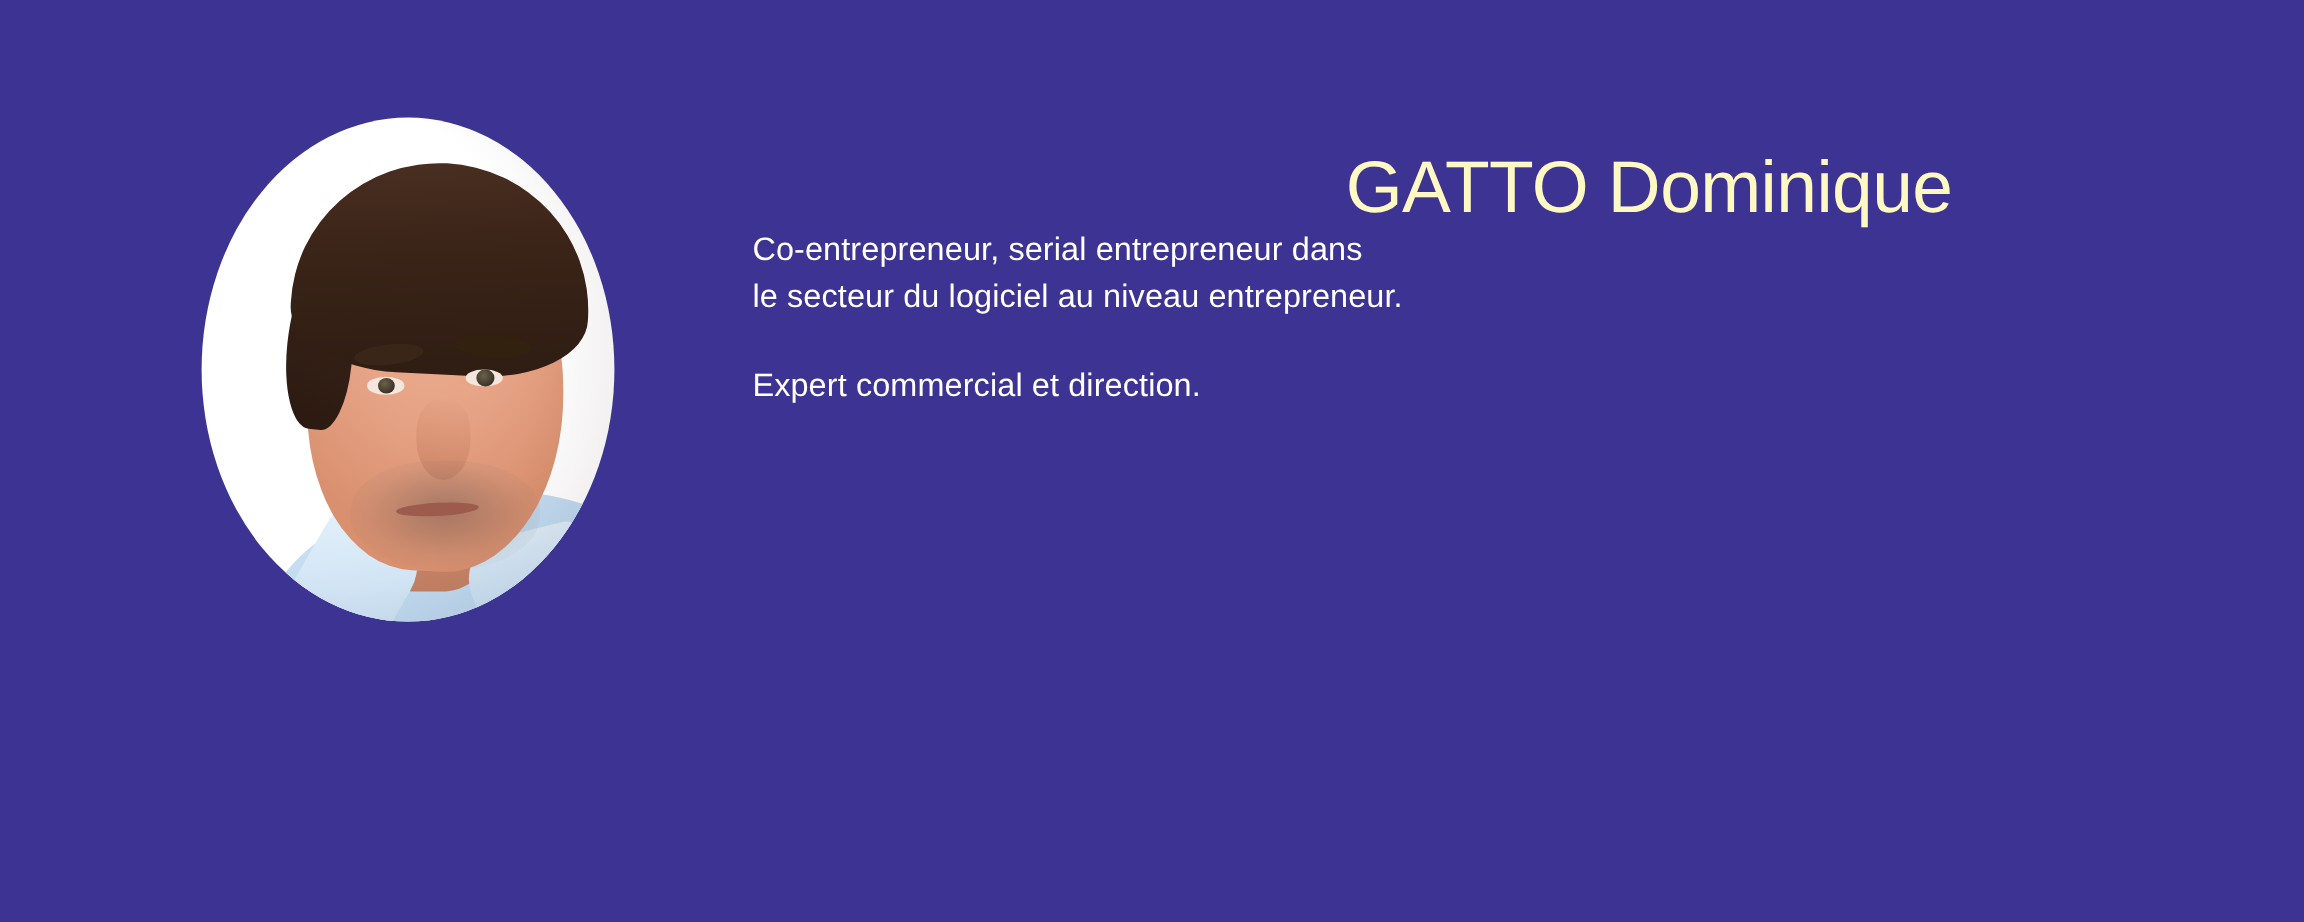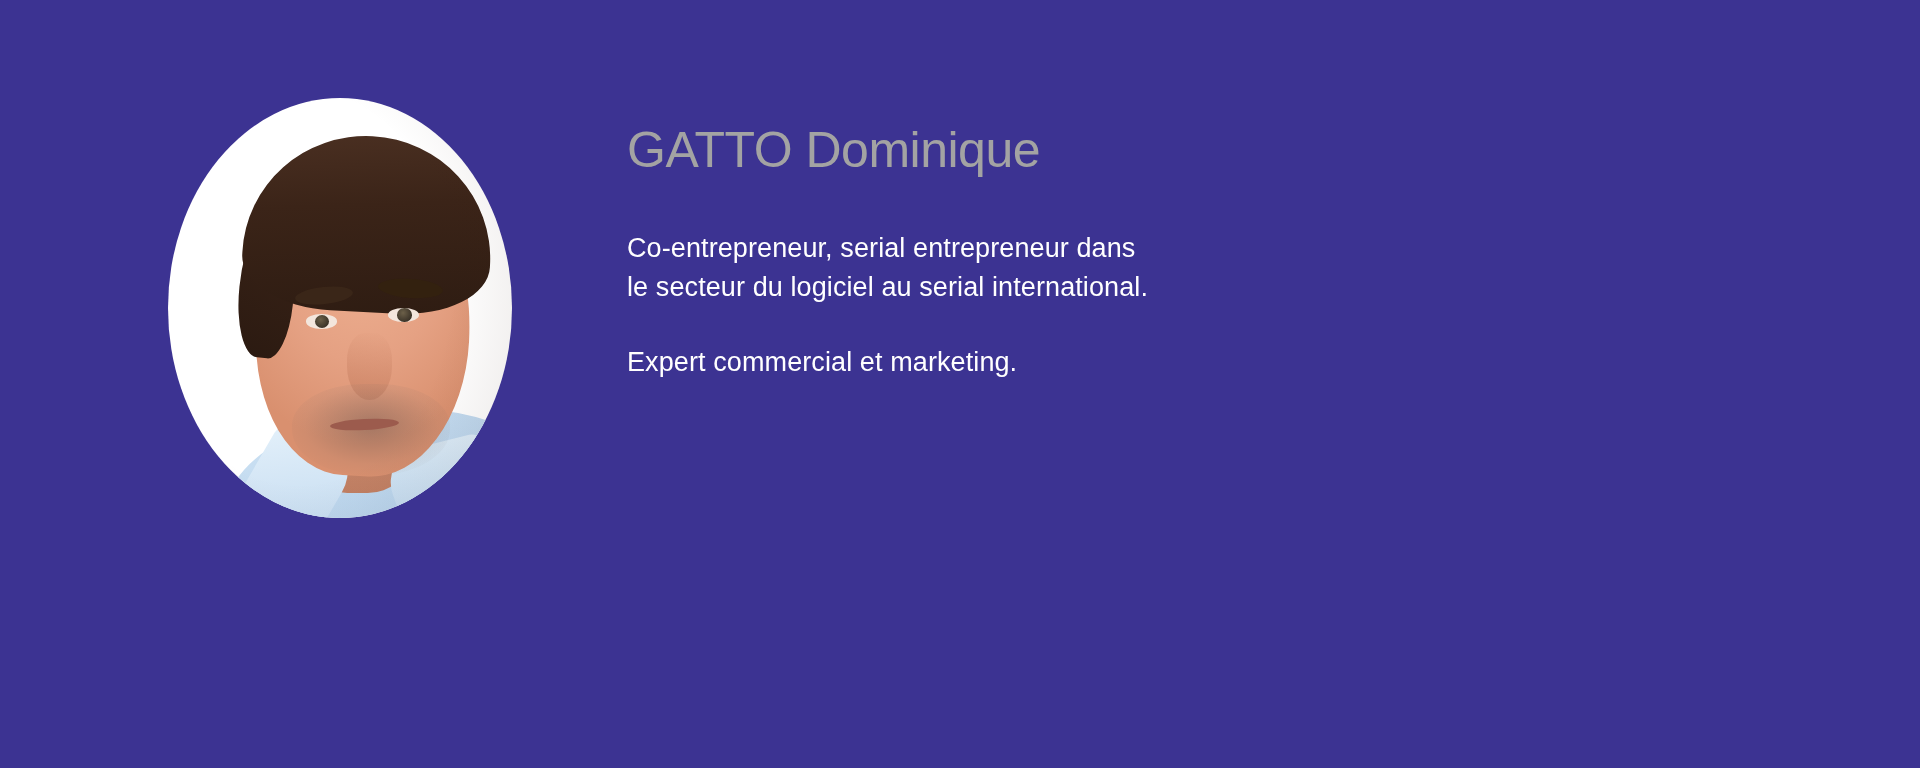--- a/index.html
+++ b/index.html
@@ -205,31 +205,31 @@
 
   
   .text-col {
     position: absolute;
     left: 627px;
     top: 124px;
     width: 1000px;
   }
 
   .name {
-    color: #a3a3a3;
-    font-size: 50px;
+    color: #fef9c3;
+    font-size: 61px;
     font-weight: 400;
     line-height: 1.06;
     letter-spacing: -0.5px;
     margin: 0 0 0 0;
     white-space: nowrap;
+    text-align: right;
   }
 
   .bio {
-    margin-top: 52px;
   }
 
   .bio p {
     color: #ffffff;
     font-size: 27px;
     font-weight: 400;
     line-height: 1.44;
     letter-spacing: 0.1px;
     margin: 0;
   }
@@ -271,21 +271,21 @@
       </div>
     </div>
   </div>
 
   <div class="text-col">
     <h1 class="name">GATTO Dominique</h1>
 
     <div class="bio">
       <p>
         <span class="line">Co-entrepreneur, serial entrepreneur dans</span>
-        <span class="line">le secteur du logiciel au serial international.</span>
+        <span class="line">le secteur du logiciel au niveau entrepreneur.</span>
       </p>
       <p>
-        <span class="line">Expert commercial et marketing.</span>
+        <span class="line">Expert commercial et direction.</span>
       </p>
     </div>
   </div>
 
 </div>
 
 </body></html>

